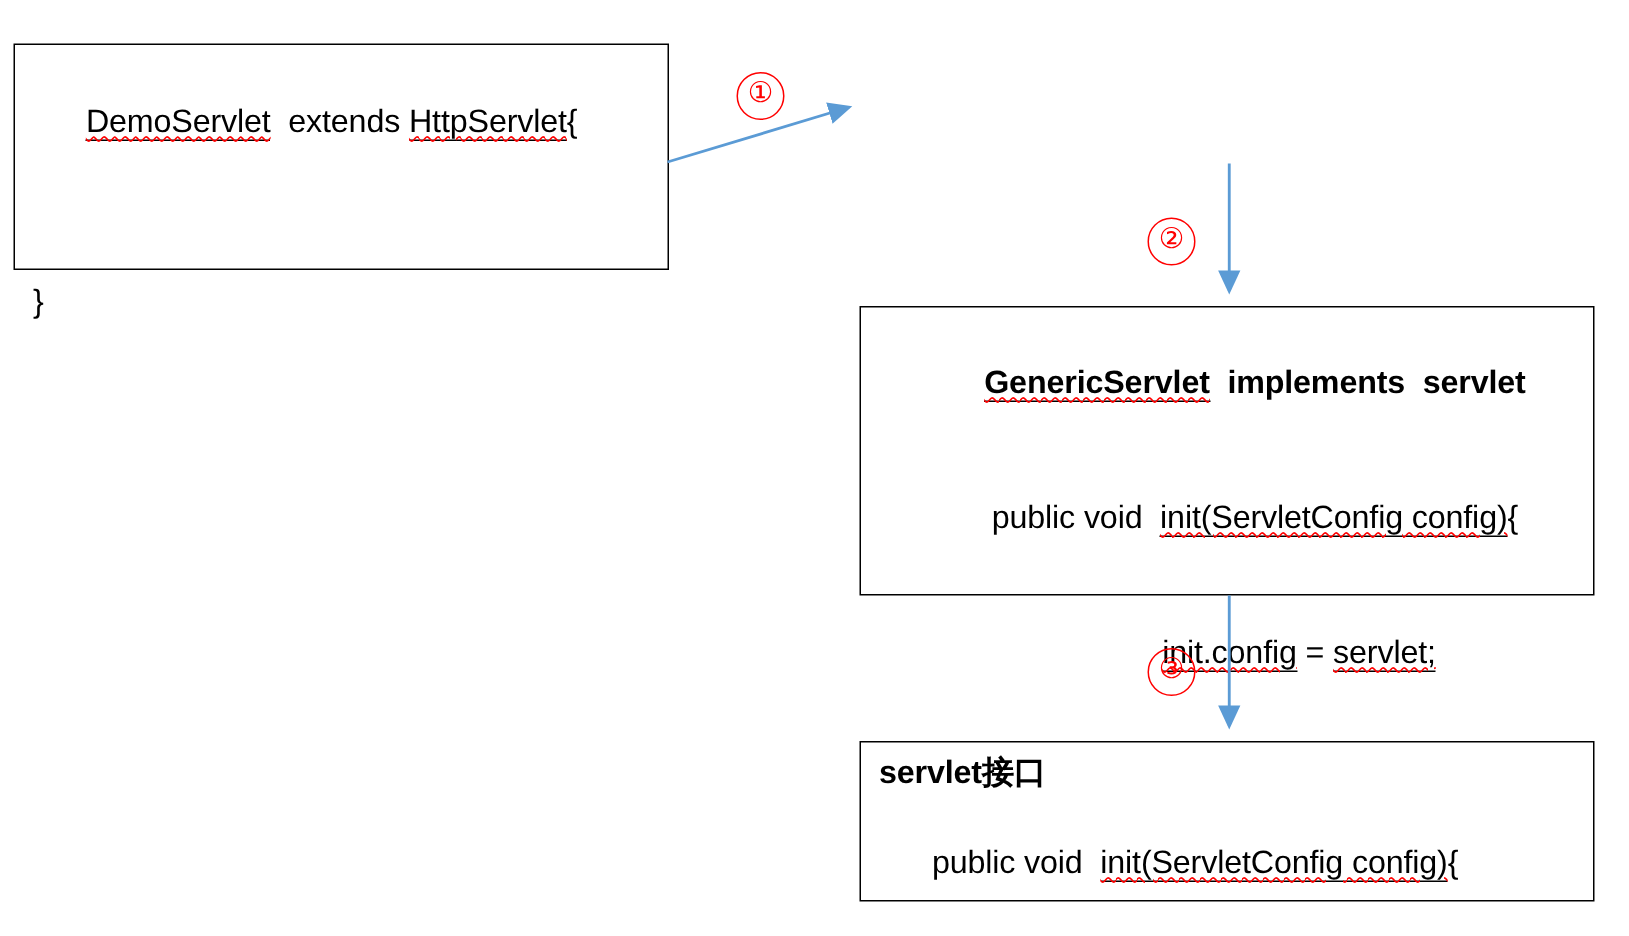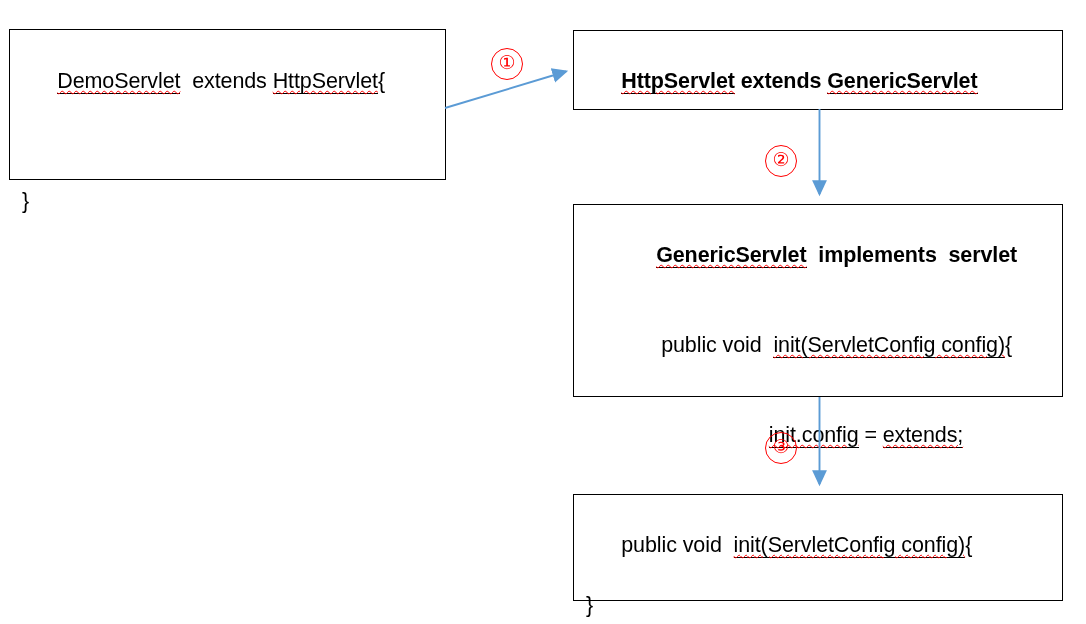--- a/index.html
+++ b/index.html
@@ -94,46 +94,42 @@
 
   <div class="box" id="box-demo" style="left:9px; top:29px; width:437px; height:151px;">
     <div class="code-line">
       <span class="u sq">DemoServlet</span><span>  extends </span><span class="u sq">HttpServlet</span><span>{</span>
     </div>
     <div class="code-line blank">&nbsp;</div>
     <div class="code-line blank">&nbsp;</div>
     <div class="code-line">}</div>
   </div>
 
-  <div class="box" id="box-http" style="left:573px; top:30px; width:490px; height:80px; padding-top:5px;">
-    <div class="code-line bold">
-      <span class="u sq">HttpServlet</span><span> extends </span><span class="u sq">GenericServlet</span>
-    </div>
-  </div>
 
   <div class="box" id="box-generic" style="left:573px; top:204px; width:490px; height:193px; padding-top:5px;text-align:center;">
     <div class="code-line bold">
       <span class="u sq">GenericServlet</span><span>  implements  servlet</span>
     </div>
     <div class="code-line">
       <span>public void  </span><span class="u sq">init(ServletConfig config)</span><span>{</span>
     </div>
     <div class="code-line">
-      <span>          </span><span class="u sq">init.config</span><span> = </span><span class="u sq">extends;</span>
+      <span>          </span><span class="u sq">init.config</span><span> = </span><span class="u sq">servlet;</span>
     </div>
     <div class="code-line">
       <span>          </span><span class="u sq">init</span><span class="u">();</span>
     </div>
     <div class="code-line">}</div>
     <div class="code-line">
       
     </div>
   </div>
 
   <div class="box" id="box-interface" style="left:573px; top:494px; width:490px; height:107px; padding-top:5px;">
+    <div class="code-line bold">servlet接口</div>
     <div class="code-line">
       <span>public void  </span><span class="u sq">init(ServletConfig config)</span><span>{</span>
     </div>
     <div class="code-line">}</div>
   </div>
 
   <svg class="connector" style="left:440px; top:55px;" width="145" height="70" viewBox="0 0 145 70">
     <defs>
       <marker id="arrowhead-1" markerWidth="9" markerHeight="9" refX="7.2" refY="4.5" orient="auto">
         <path d="M0,0.6 L8.4,4.5 L0,8.4 z" fill="#5B9BD5"></path>

